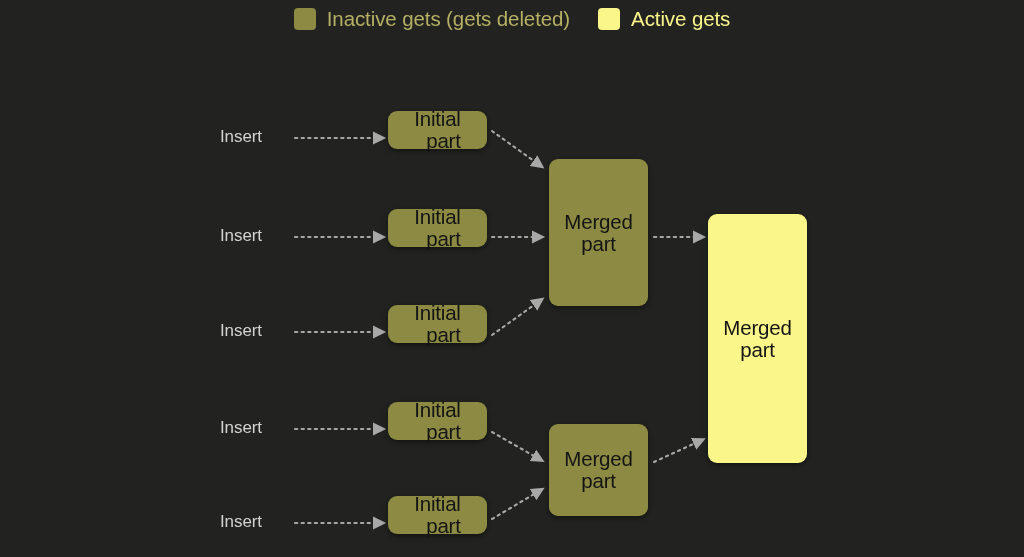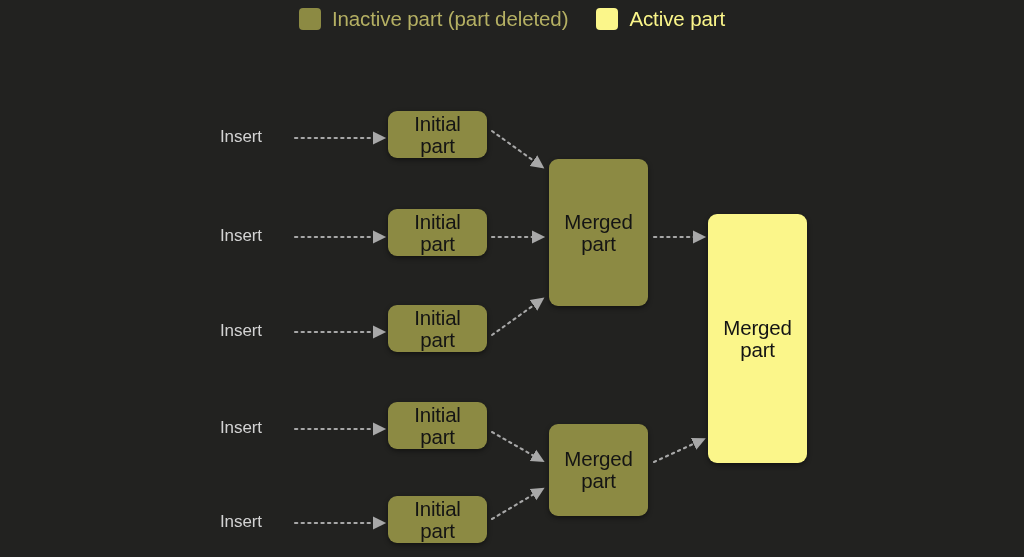--- a/index.html
+++ b/index.html
@@ -67,21 +67,21 @@
     justify-content: center;
     text-align: center;
     line-height: 1.06;
     color: #141414;
     font-size: 20.5px;
     letter-spacing: -0.2px;
     box-shadow: 0 2px 5px rgba(0,0,0,0.45);
     white-space: pre-line;
   }
   .node.initial {
-    width: 99px; height: 47px;
+    width: 99px; height: 38px; text-align: right;
   }
   .node.merged-mid {
     width: 99px;
   }
   .node.active {
     width: 99px;
   }
 
   
   .insert-label {
@@ -96,25 +96,25 @@
   }
 </style>
 </head>
 <body>
 
 <div id="canvas">
 
   <div class="legend">
     <div class="legend-item">
       <span class="legend-swatch" style="background:#8c8a43;"></span>
-      <span class="legend-label" style="color:#b5b063;">Inactive part (part deleted)</span>
+      <span class="legend-label" style="color:#b5b063;">Inactive gets (gets deleted)</span>
     </div>
     <div class="legend-item">
       <span class="legend-swatch" style="background:#fbf68a;"></span>
-      <span class="legend-label" style="color:#fbf68a;">Active part</span>
+      <span class="legend-label" style="color:#fbf68a;">Active gets</span>
     </div>
   </div>
 
   <svg id="arrows" viewBox="0 0 1024 557" xmlns="http://www.w3.org/2000/svg">
     <defs>
       <marker id="ah" markerWidth="7" markerHeight="7" refX="4.4" refY="3.5" orient="auto" markerUnits="strokeWidth">
         <path d="M0,0.4 L6.4,3.5 L0,6.6 z" fill="#a8a8a8"></path>
       </marker>
     </defs>
 

